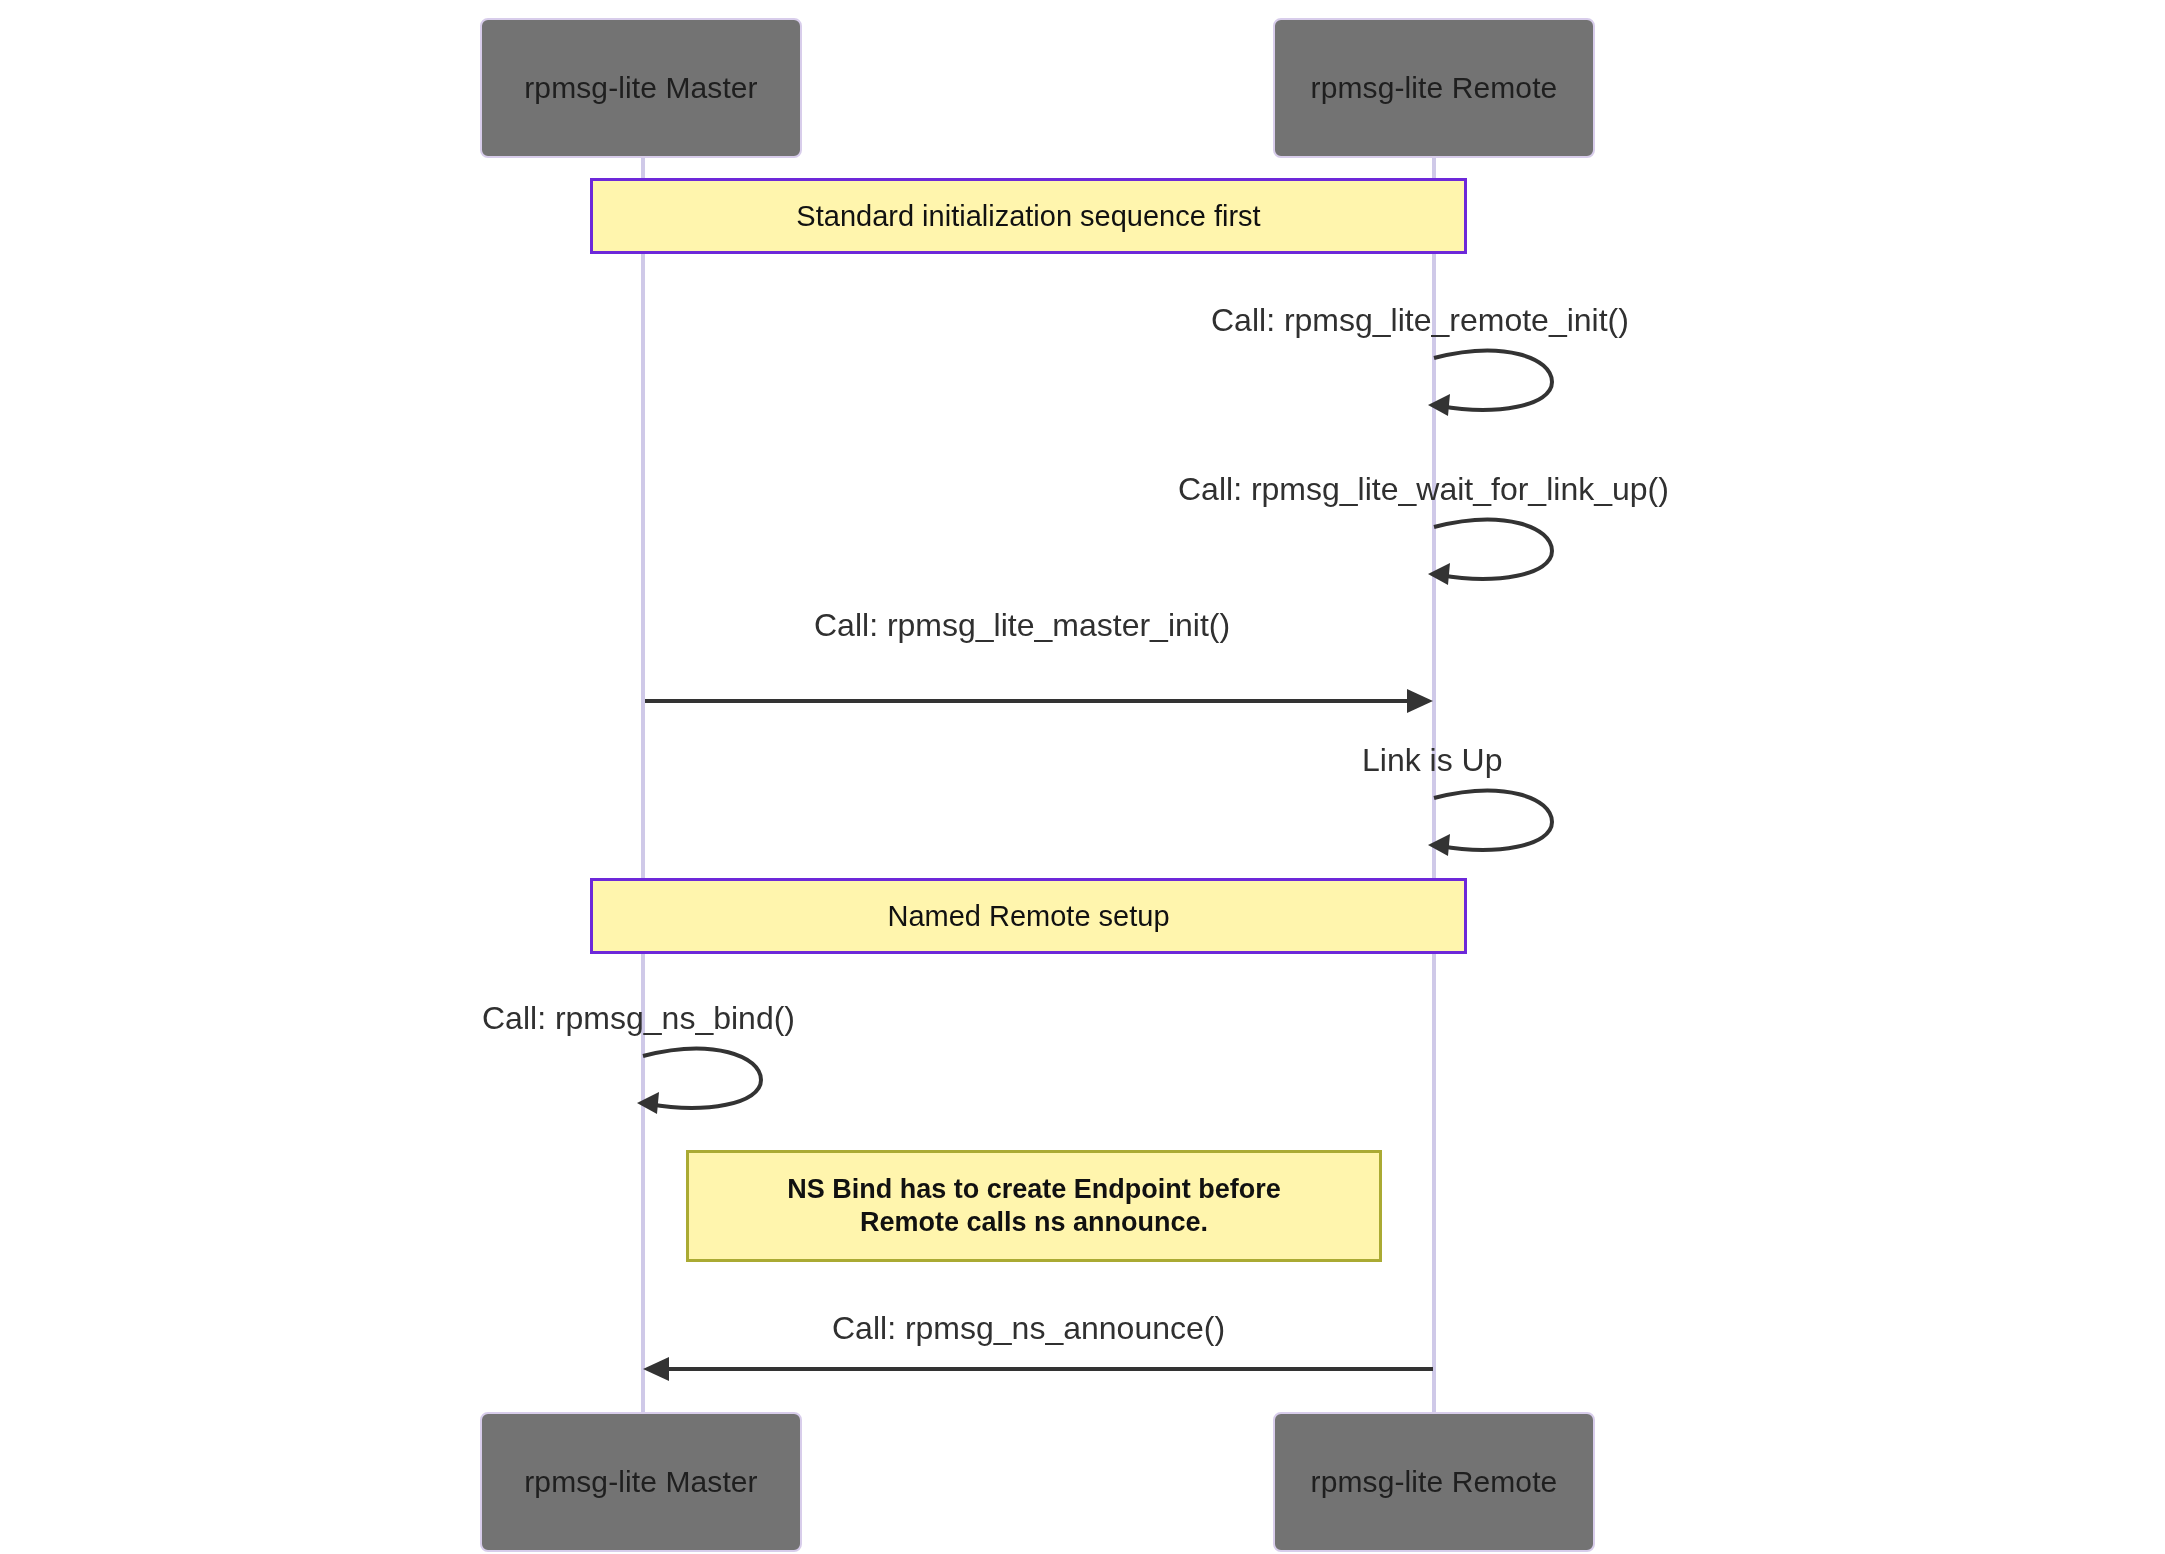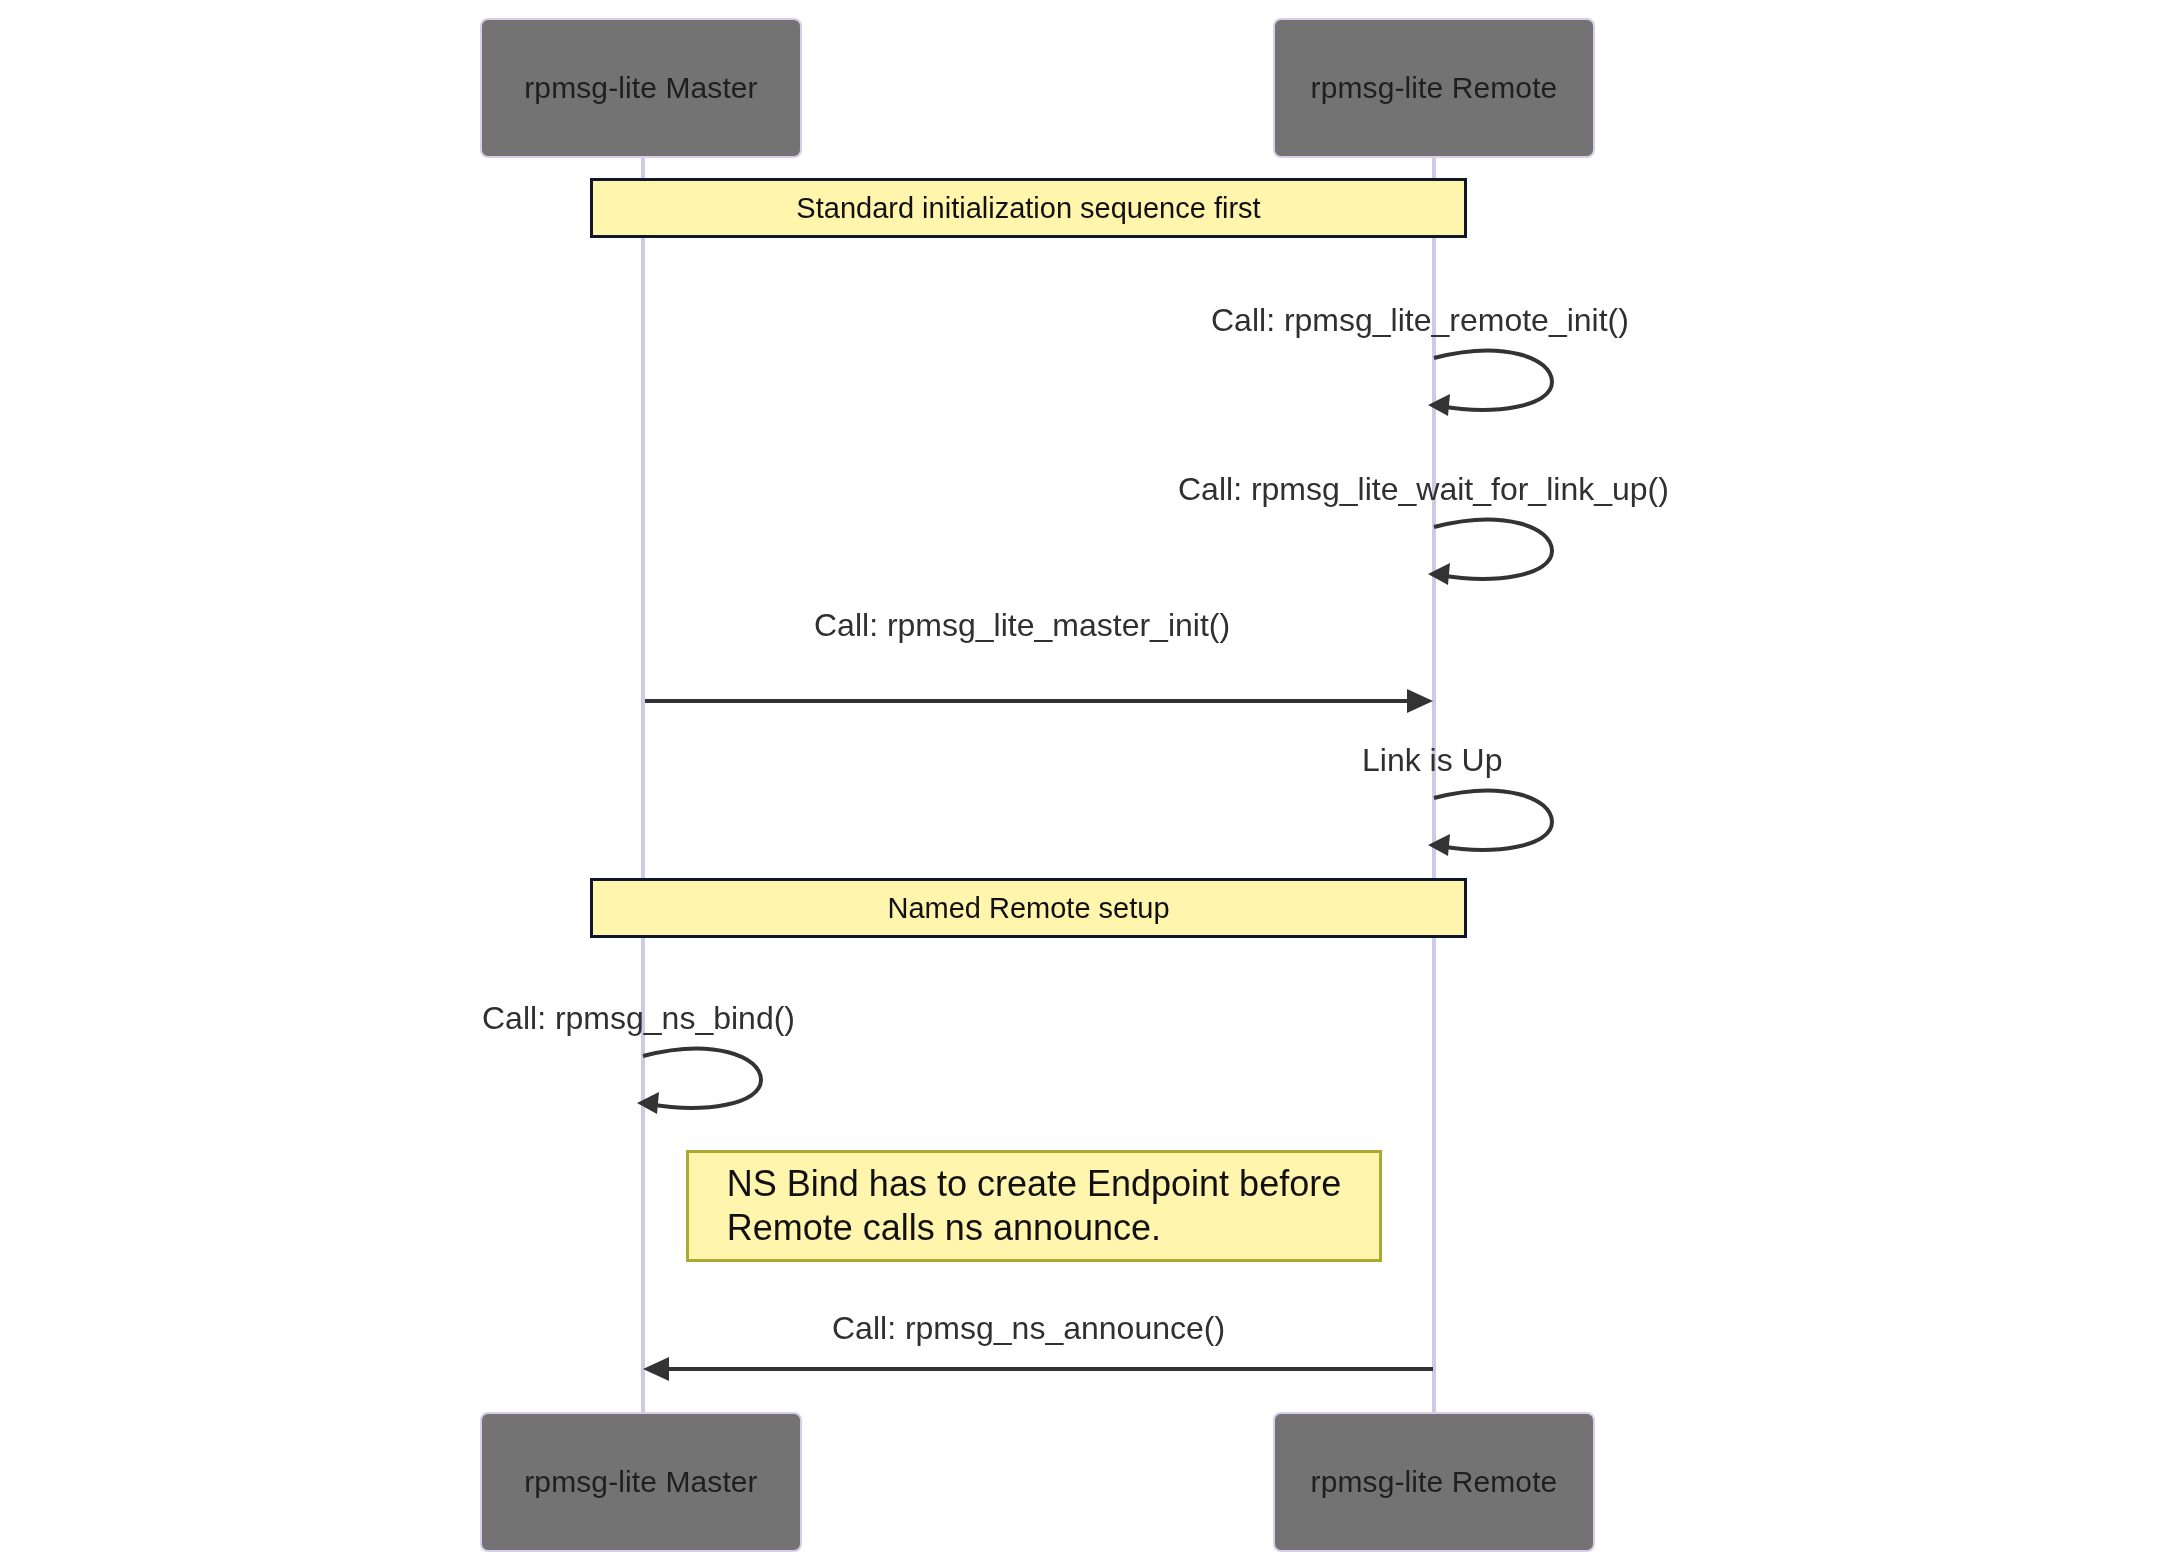--- a/index.html
+++ b/index.html
@@ -39,48 +39,49 @@
   .participant .plabel {
     font-size: 30px;
     color: #1f1f1f;
     letter-spacing: 0.1px;
     white-space: nowrap;
   }
   .banner {
     position: absolute;
     left: 590px;
     width: 877px;
-    height: 60px;
+    height: 76px;
     background: #fff5ad;
-    border: 3px solid #0f172a;
+    border: 3px solid #6d28d9;
     box-sizing: border-box;
     display: flex;
     align-items: center;
     justify-content: center;
   }
   .banner .btext {
     font-size: 29px;
     color: #111111;
   }
   .note {
     position: absolute;
     background: #fff5ad;
     border: 3px solid #aaaa33;
     box-sizing: border-box;
     display: flex;
     flex-direction: column;
     align-items: center;
     justify-content: center;
   }
   .note .ntext {
-    font-size: 36px;
+    font-size: 27px;
     color: #111111;
-    text-align: left;
+    text-align: center;
     line-height: 1.22;
     white-space: pre-line;
+    font-weight: bold;
   }
   .msg-label {
     position: absolute;
     font-size: 32px;
     color: #303030;
     white-space: nowrap;
   }
   .arrow-svg {
     position: absolute;
     overflow: visible;

